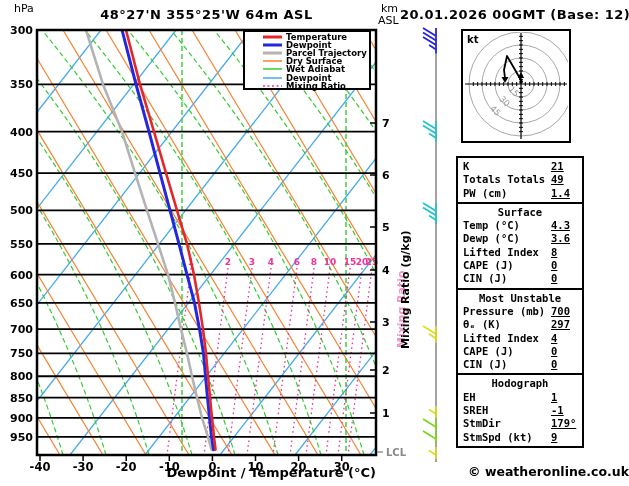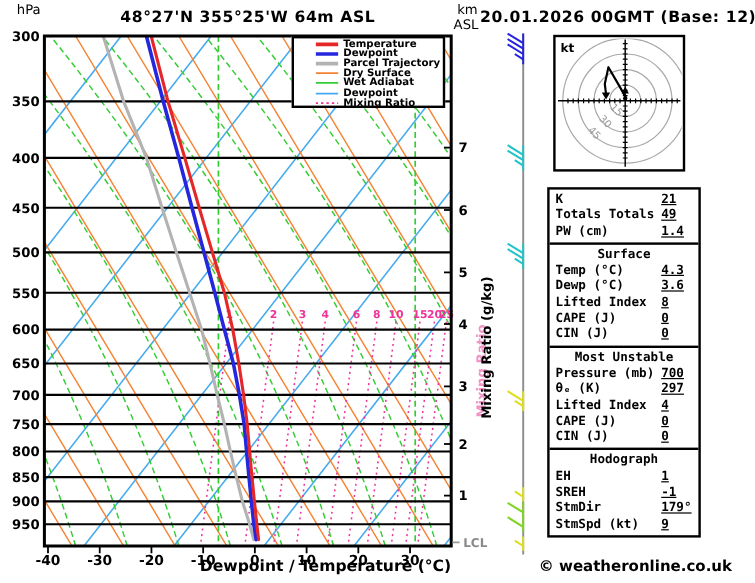--- a/index.html
+++ b/index.html
@@ -18,21 +18,21 @@
   .datatable{left:456px;top:156px;width:128px;border:2px solid #000;background:#fff;
              box-sizing:border-box;font-family:"DejaVu Sans Mono",monospace;font-size:10.5px;
              font-weight:bold;z-index:5;}
   .tsection{border-top:2px solid #000;padding:2px 0 2px 0;}
   .tsection:first-child{border-top:none;}
   .tsection-title{text-align:center;height:13.3px;line-height:13.3px;}
   .trow{position:relative;height:13.3px;line-height:13.3px;}
   .trow .lab{position:absolute;left:5px;white-space:nowrap;}
   .trow .val{position:absolute;left:93px;white-space:nowrap;text-decoration:underline;}
   .xlabel{left:37px;top:465px;width:339px;font-size:13px;font-weight:bold;text-align:right;}
-  .copyright{left:430px;top:464px;width:199px;font-size:12.5px;font-weight:bold;text-align:center;}
+  .copyright{left:430px;top:464px;width:199px;font-size:12.5px;font-weight:bold;text-align:right;}
 </style>
 </head>
 <body>
 
 <div class="stage">
 
   <svg id="chart" class="abs" style="left:0;top:0;" width="629" height="486" viewBox="0 0 629 486">
       <defs>
         <clipPath id="pc">
           <rect x="37" y="30" width="339" height="425"></rect>

